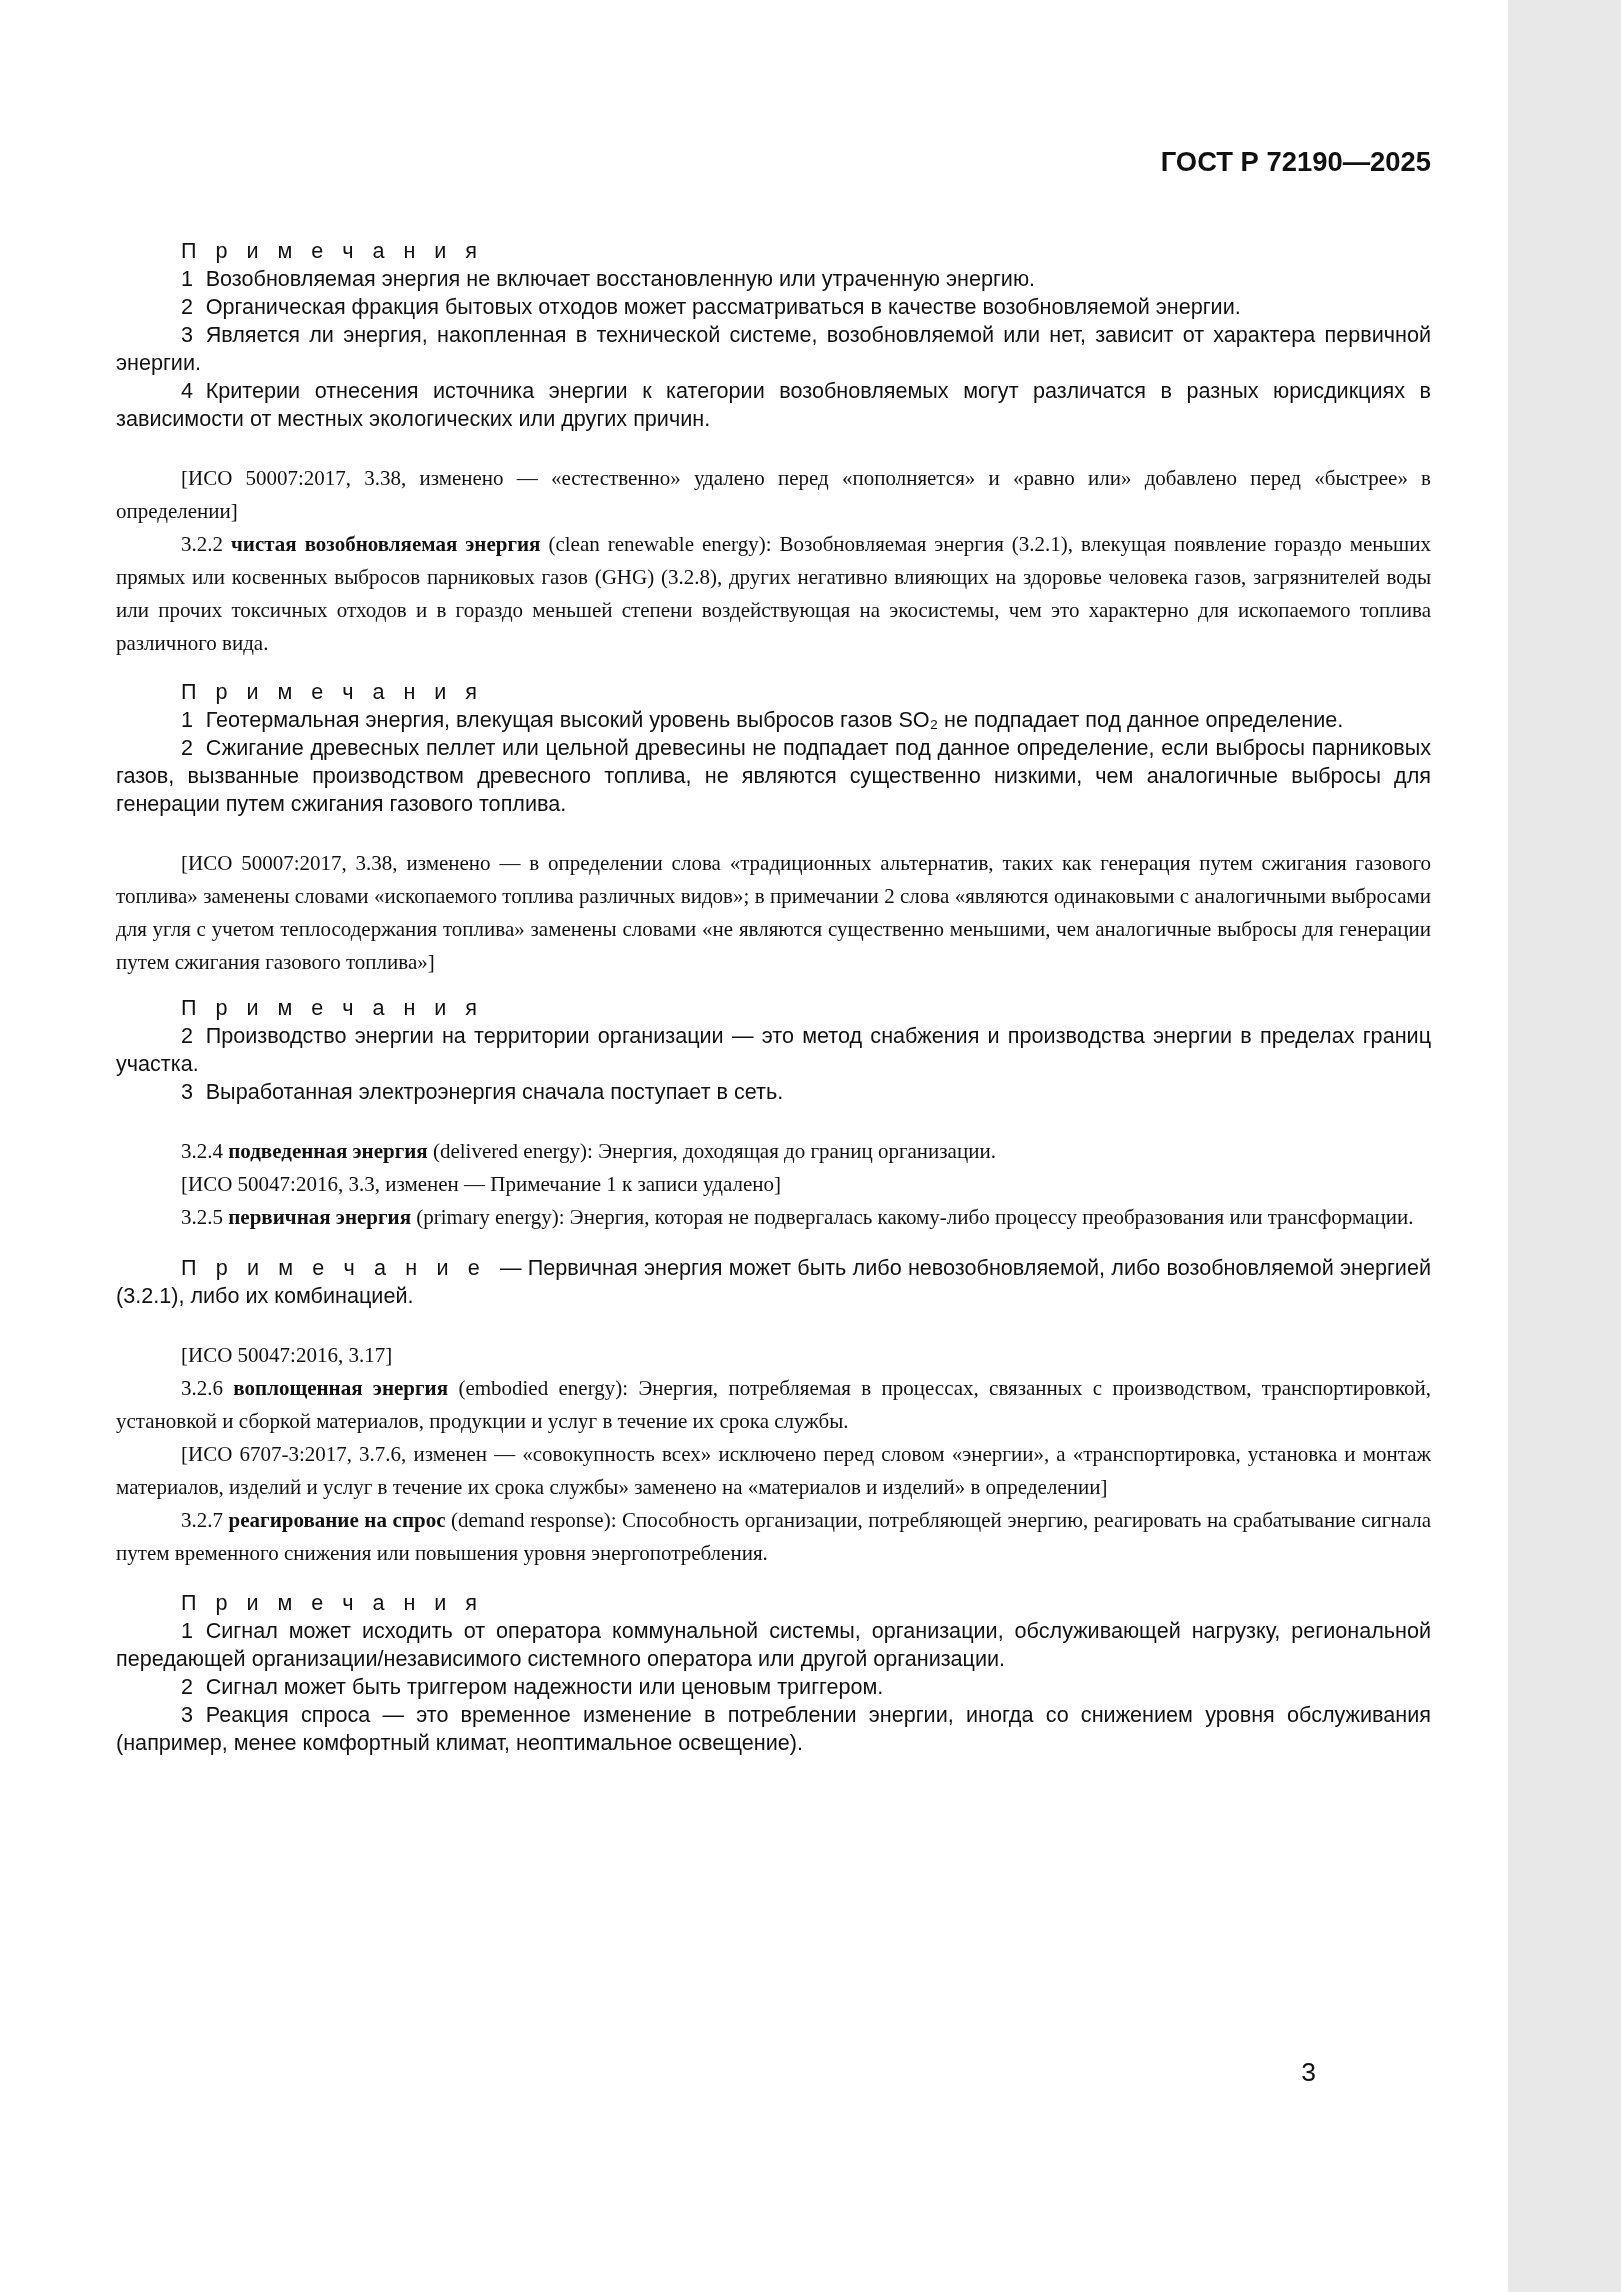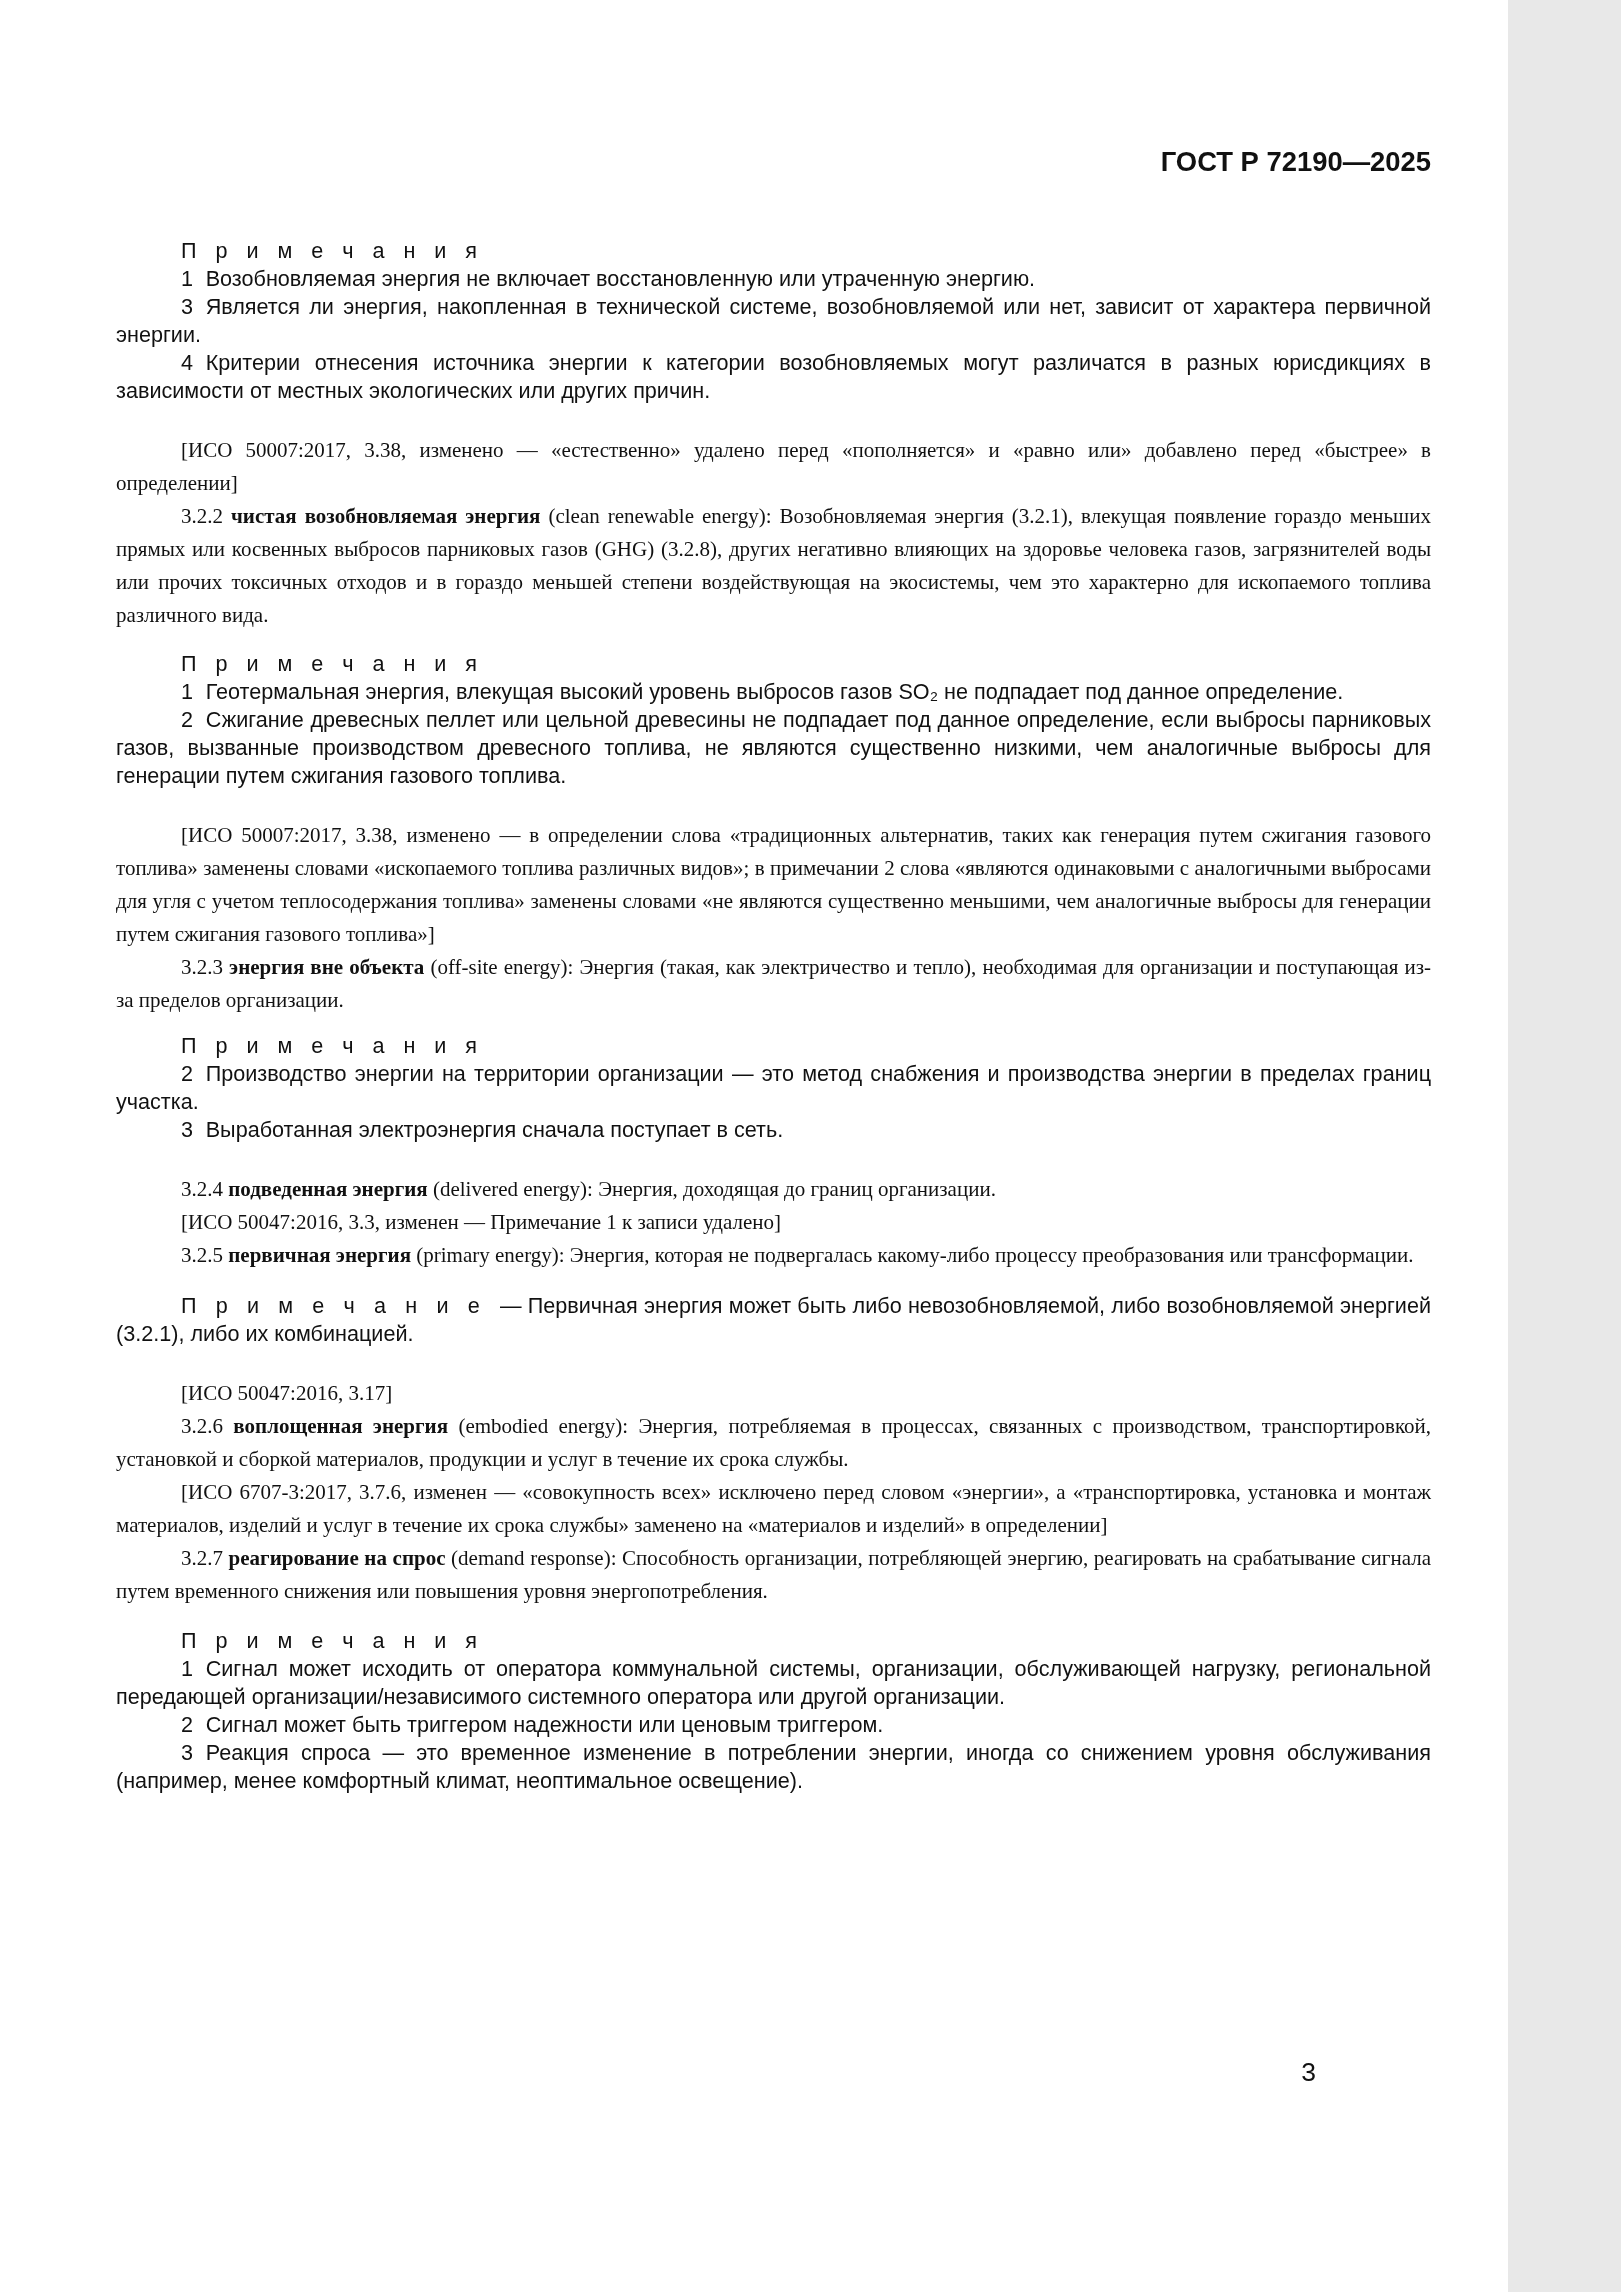--- a/index.html
+++ b/index.html
@@ -65,37 +65,37 @@
 <body>
 
 <div class="page">
   <div class="content">
 
     <div class="doc-header">ГОСТ Р 72190—2025</div>
 
     <div class="note-block">
       <p class="note-head"><span>П р и м е ч а н и я</span></p>
       <p class="note-item"><span class="note-num">1</span><span>Возобновляемая энергия не включает восстановленную или утраченную энергию.</span></p>
+      <p class="note-item"><span class="note-num">2</span><span>Органическая фракция бытовых отходов может рассматриваться в качестве возобновляемой энергии.</span></p>
       <p class="note-item"><span class="note-num">3</span><span>Является ли энергия, накопленная в технической системе, возобновляемой или нет, зависит от характера первичной энергии.</span></p>
       <p class="note-item"><span class="note-num">4</span><span>Критерии отнесения источника энергии к категории возобновляемых могут различатся в разных юрисдикциях в зависимости от местных экологических или других причин.</span></p>
     </div>
 
     <p class="par" style="margin-top:17.6px;">[ИСО 50007:2017, 3.38, изменено — «естественно» удалено перед «пополняется» и «равно или» добавлено перед «быстрее» в определении]</p>
 
     <p class="par"><span>3.2.2</span> <span class="term">чистая возобновляемая энергия</span> <span>(clean renewable energy): Возобновляемая энергия (3.2.1), влекущая появление гораздо меньших прямых или косвенных выбросов парниковых газов (GHG) (3.2.8), других негативно влияющих на здоровье человека газов, загрязнителей воды или прочих токсичных отходов и в гораздо меньшей степени воздействующая на экосистемы, чем это характерно для ископаемого топлива различного вида.</span></p>
 
     <div class="note-block" style="margin-top:17.6px;">
       <p class="note-head"><span>П р и м е ч а н и я</span></p>
       <p class="note-item"><span class="note-num">1</span><span>Геотермальная энергия, влекущая высокий уровень выбросов газов SO₂ не подпадает под данное определение.</span></p>
       <p class="note-item"><span class="note-num">2</span><span>Сжигание древесных пеллет или цельной древесины не подпадает под данное определение, если выбросы парниковых газов, вызванные производством древесного топлива, не являются существенно низкими, чем аналогичные выбросы для генерации путем сжигания газового топлива.</span></p>
     </div>
 
     <p class="par" style="margin-top:17.6px;">[ИСО 50007:2017, 3.38, изменено — в определении слова «традиционных альтернатив, таких как генерация путем сжигания газового топлива» заменены словами «ископаемого топлива различных видов»; в примечании 2 слова «являются одинаковыми с аналогичными выбросами для угля с учетом теплосодержания топлива» заменены словами «не являются существенно меньшими, чем аналогичные выбросы для генерации путем сжигания газового топлива»]</p>
 
-    <p class="par"><span>3.2.3</span> <span class="term">энергия вне объекта</span> <span>(off-site energy): Энергия (такая, как электричество и тепло), необходимая для организации и поступающая из-за пределов организации.</span></p>
 
     <div class="note-block" style="margin-top:15.7px;">
       <p class="note-head"><span>П р и м е ч а н и я</span></p>
       <p class="note-item"><span class="note-num">2</span><span>Производство энергии на территории организации — это метод снабжения и производства энергии в пределах границ участка.</span></p>
       <p class="note-item"><span class="note-num">3</span><span>Выработанная электроэнергия сначала поступает в сеть.</span></p>
     </div>
 
     <p class="par" style="margin-top:2px;"><span>3.2.4</span> <span class="term">подведенная энергия</span> <span>(delivered energy): Энергия, доходящая до границ организации.</span></p>
 
     <p class="par">[ИСО 50047:2016, 3.3, изменен — Примечание 1 к записи удалено]</p>

